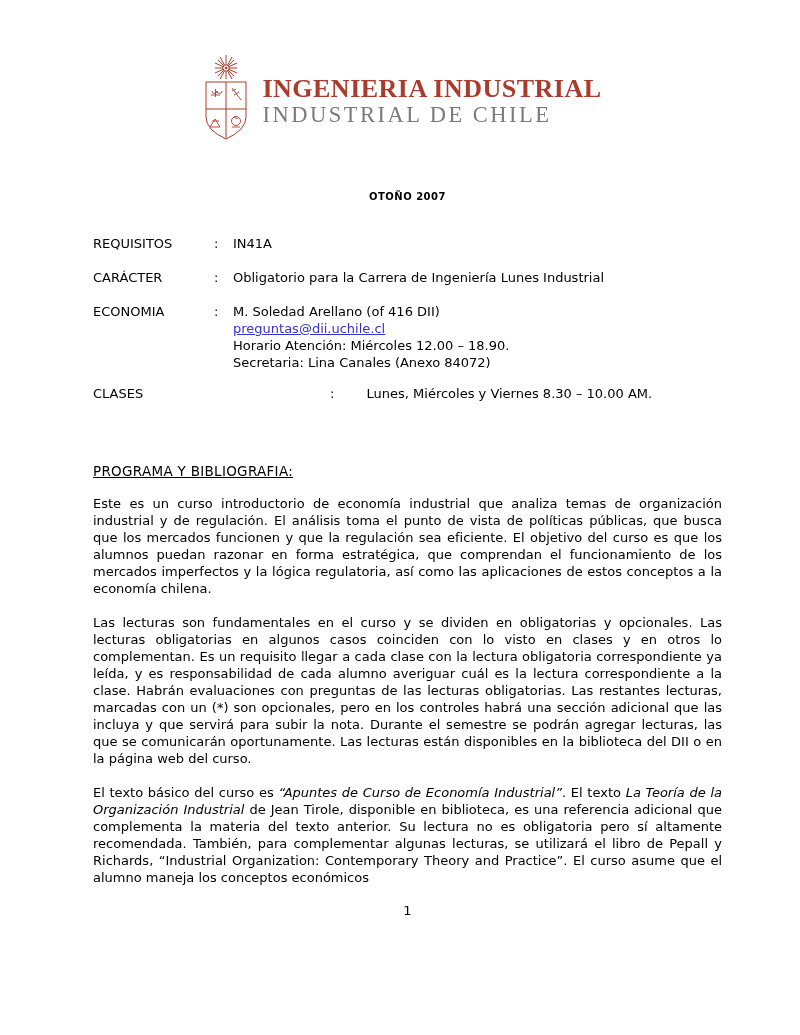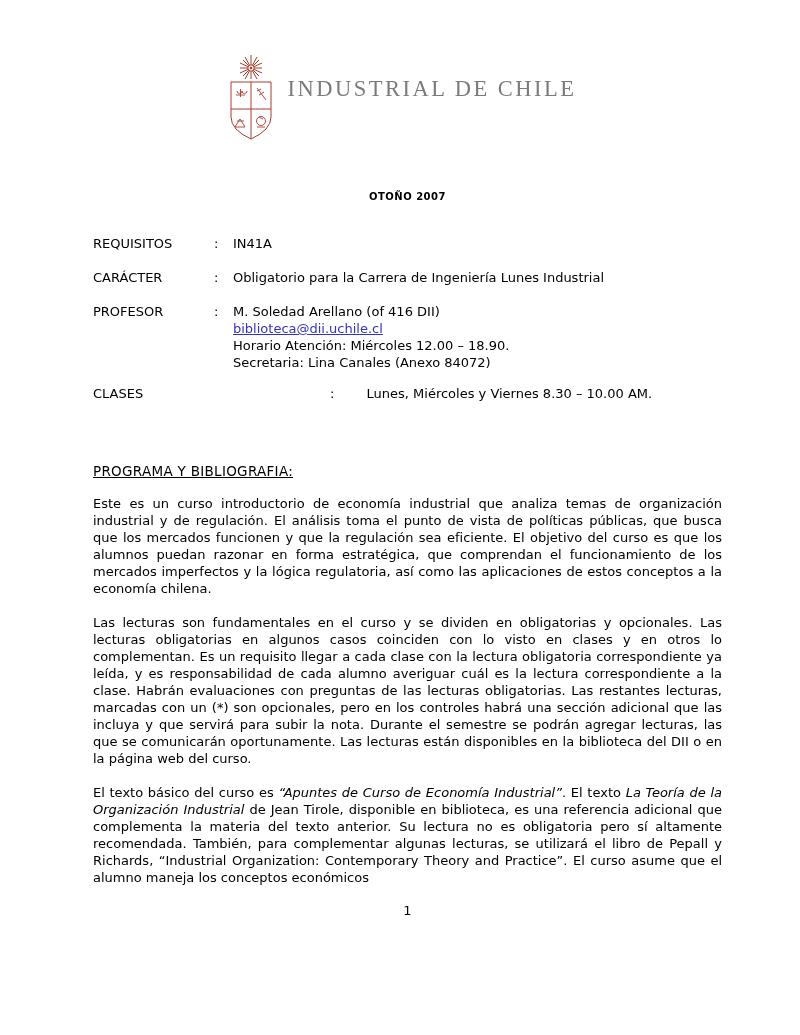--- a/index.html
+++ b/index.html
@@ -117,20 +117,21 @@
 
           <path d="M12,40 h9 M16.5,34 v8 M13,36 a2.5,2.5 0 1 0 5,0 M18,36 a2.5,2.5 0 1 0 5,0" stroke-width="0.9"></path>
           <path d="M33,33 l9,12 M35,40 l5,-3 M33,36 l4,-2" stroke-width="0.9"></path>
           <path d="M11,72 l5,-8 l5,8 z M13,66 h7" stroke-width="0.9"></path>
           <circle cx="37" cy="66" r="4.5" stroke-width="0.9"></circle>
           <path d="M33,72 h8 M35,62 l4,2" stroke-width="0.9"></path>
         </g>
       </svg>
     </span>
     <div class="logo-text">
+      <div class="logo-line1">INGENIERIA INDUSTRIAL</div>
       <div class="logo-line2">INDUSTRIAL DE CHILE</div>
     </div>
   </header>
 
   <div class="title-block">
     <div class="course-term">OTOÑO 2007</div>
   </div>
 
   <div class="info">
 
@@ -145,26 +146,26 @@
     <div class="info-row">
       <div class="info-label-cell">
         <span class="info-label">CARÁCTER</span>
         <span class="info-colon">:</span>
       </div>
       <div class="info-value">Obligatorio para la Carrera de Ingeniería Lunes Industrial</div>
     </div>
 
     <div class="info-row row-profesor">
       <div class="info-label-cell">
-        <span class="info-label">PROFESOR</span>
+        <span class="info-label">ECONOMIA</span>
         <span class="info-colon">:</span>
       </div>
       <div class="info-value">
         <div>M. Soledad Arellano (of 416 DII)</div>
-        <div><a class="email-link">biblioteca@dii.uchile.cl</a></div>
+        <div><a class="email-link">preguntas@dii.uchile.cl</a></div>
         <div>Horario Atención: Miércoles 12.00 – 18.90.</div>
         <div>Secretaria: Lina Canales (Anexo 84072)</div>
       </div>
     </div>
 
     <div class="info-row row-clases">
       <div class="info-label-cell">
         <span class="info-label">CLASES</span>
       </div>
       <div class="info-value">

